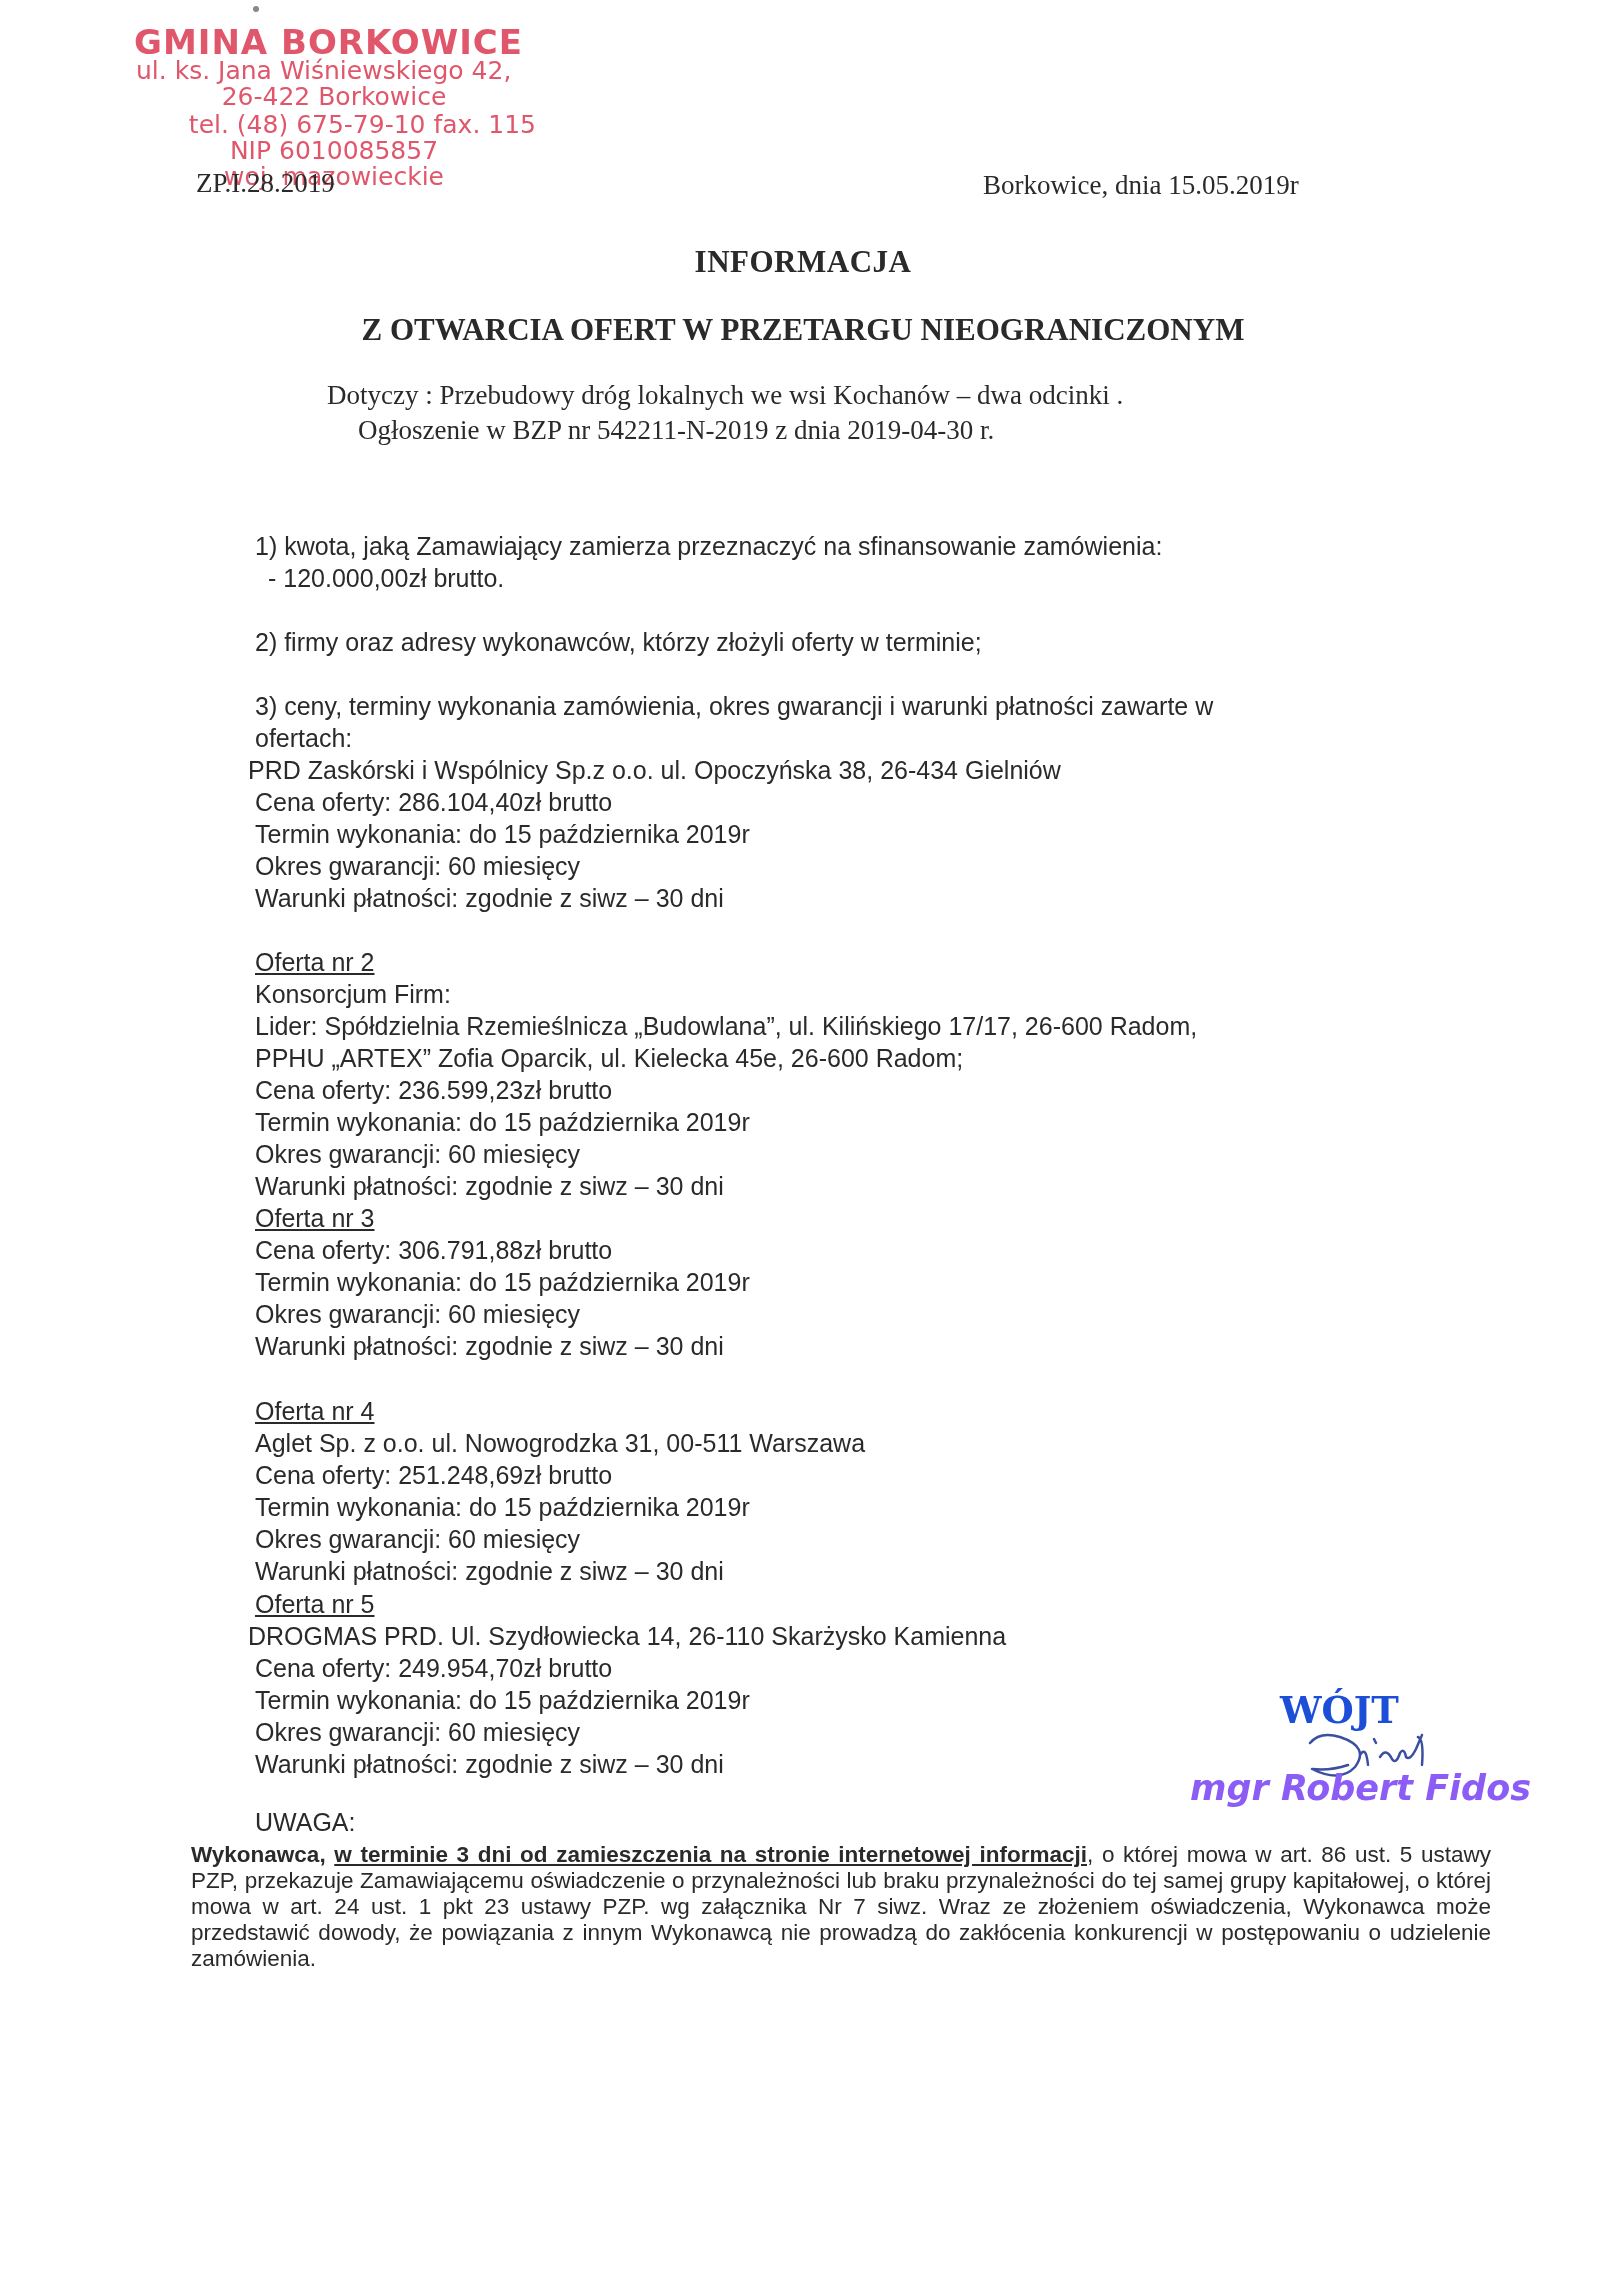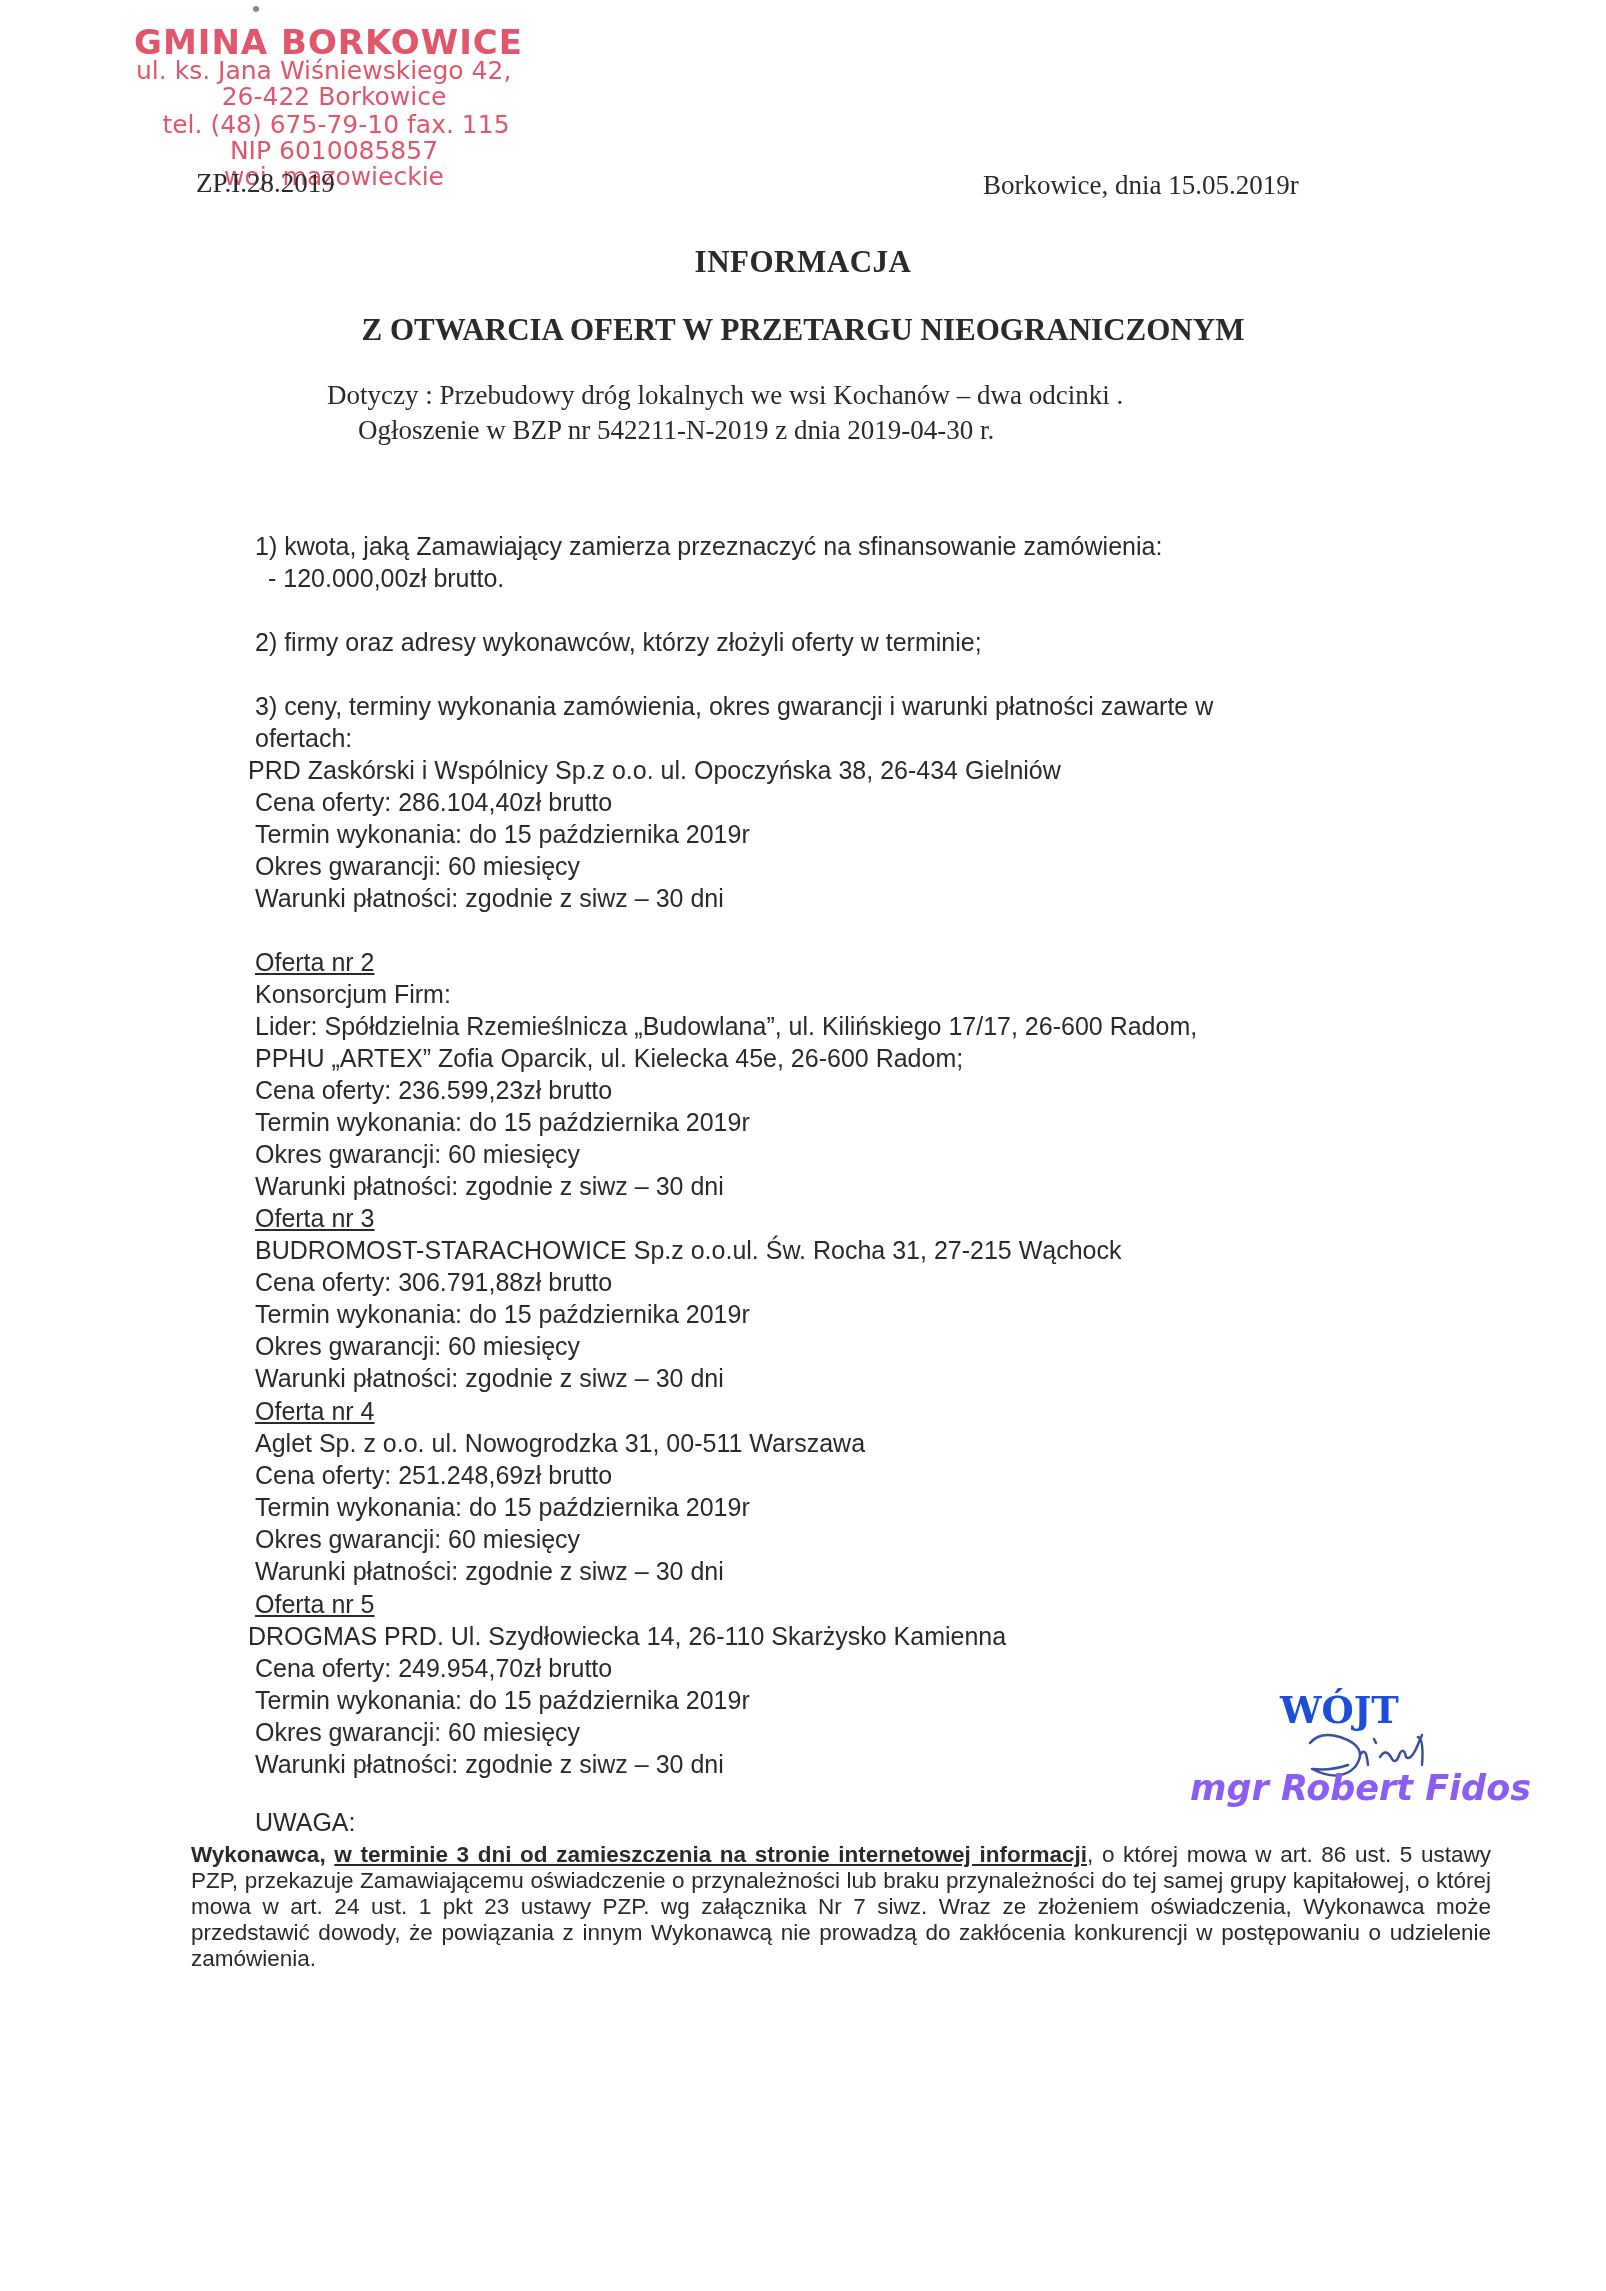--- a/index.html
+++ b/index.html
@@ -3,21 +3,21 @@
 <meta charset="utf-8">
 <style>
   html, body { margin: 0; padding: 0; background: #ffffff; }
   body { width: 1606px; height: 2291px; position: relative; overflow: hidden; color: #2a2a2a; }
   .abs { position: absolute; }
   .stamp { font-family: "DejaVu Sans", sans-serif; color: #e0566b; text-align: center; }
   .stamp .dot { position: absolute; left: 253px; top: 6px; width: 6px; height: 6px; border-radius: 50%; background: #888; }
   .stamp .l1 { position: absolute; left: 134px; top: 22px; width: 400px; text-align: left; font-size: 34px; font-weight: bold; letter-spacing: 1px; }
   .stamp .l2 { position: absolute; left: 136px; top: 56px; width: 400px; text-align: left; font-size: 25px; }
   .stamp .l3 { position: absolute; left: 134px; top: 82px; width: 400px; font-size: 25px; text-align: center; }
-  .stamp .l4 { position: absolute; left: 136px; top: 110px; width: 400px; text-align: center; font-size: 25px; }
+  .stamp .l4 { position: absolute; left: 136px; top: 110px; width: 400px; text-align: right; font-size: 25px; }
   .stamp .l5 { position: absolute; left: 134px; top: 136px; width: 400px; text-align: center; font-size: 25px; }
   .stamp .l6 { position: absolute; left: 134px; top: 162px; width: 400px; text-align: center; font-size: 25px; }
   .serif { font-family: "Liberation Serif", serif; }
   .refno { left: 196px; top: 168px; font-size: 27px; color: #2a2a2a; }
   .date { left: 983px; top: 170px; font-size: 27px; }
   .title1 { left: 0; width: 1606px; text-align: center; top: 244px; font-size: 31px; font-weight: bold; letter-spacing: 0.5px; }
   .title2 { left: 0; width: 1606px; text-align: center; top: 312px; font-size: 31px; font-weight: bold; }
   .subj1 { left: 327px; top: 380px; font-size: 27px; }
   .subj2 { left: 358px; top: 415px; font-size: 27px; }
   .body { font-family: "Liberation Sans", sans-serif; font-size: 25px; line-height: 32px; }
@@ -71,21 +71,20 @@
   <div>Lider: Spółdzielnia Rzemieślnicza „Budowlana”, ul. Kilińskiego 17/17, 26-600 Radom,</div>
   <div>PPHU „ARTEX” Zofia Oparcik, ul. Kielecka 45e, 26-600 Radom;</div>
   <div>Cena oferty: 236.599,23zł  brutto</div>
   <div>Termin wykonania: do 15 października 2019r</div>
   <div>Okres gwarancji: 60 miesięcy</div>
   <div>Warunki płatności: zgodnie z siwz – 30 dni</div>
 </div>
 
 <div class="abs body" style="left:255px; top:1202px;">
   <div class="u">Oferta nr 3</div>
-  <div>BUDROMOST-STARACHOWICE Sp.z o.o.ul. Św. Rocha 31, 27-215 Wąchock</div>
   <div>Cena oferty: 306.791,88zł brutto</div>
   <div>Termin wykonania: do 15 października 2019r</div>
   <div>Okres gwarancji: 60 miesięcy</div>
   <div>Warunki płatności: zgodnie z siwz – 30 dni</div>
 </div>
 
 <div class="abs body" style="left:255px; top:1395px;">
   <div class="u">Oferta nr 4</div>
   <div>Aglet Sp. z o.o. ul. Nowogrodzka 31, 00-511 Warszawa</div>
   <div>Cena oferty: 251.248,69zł  brutto</div>

